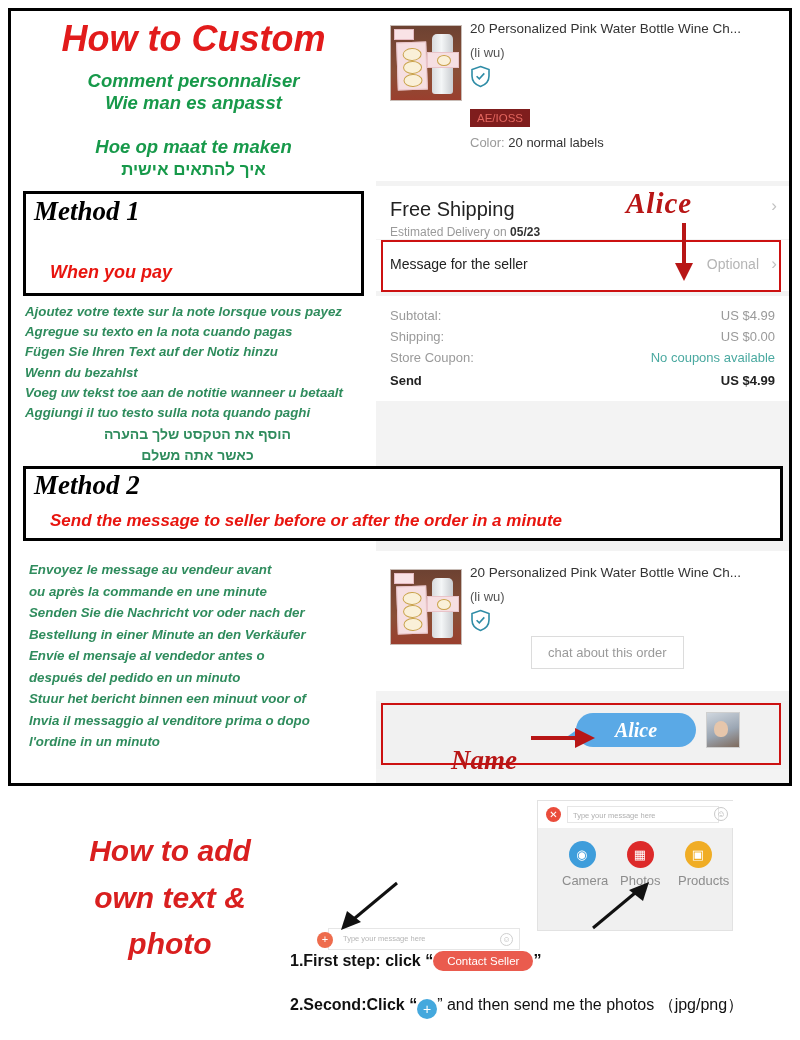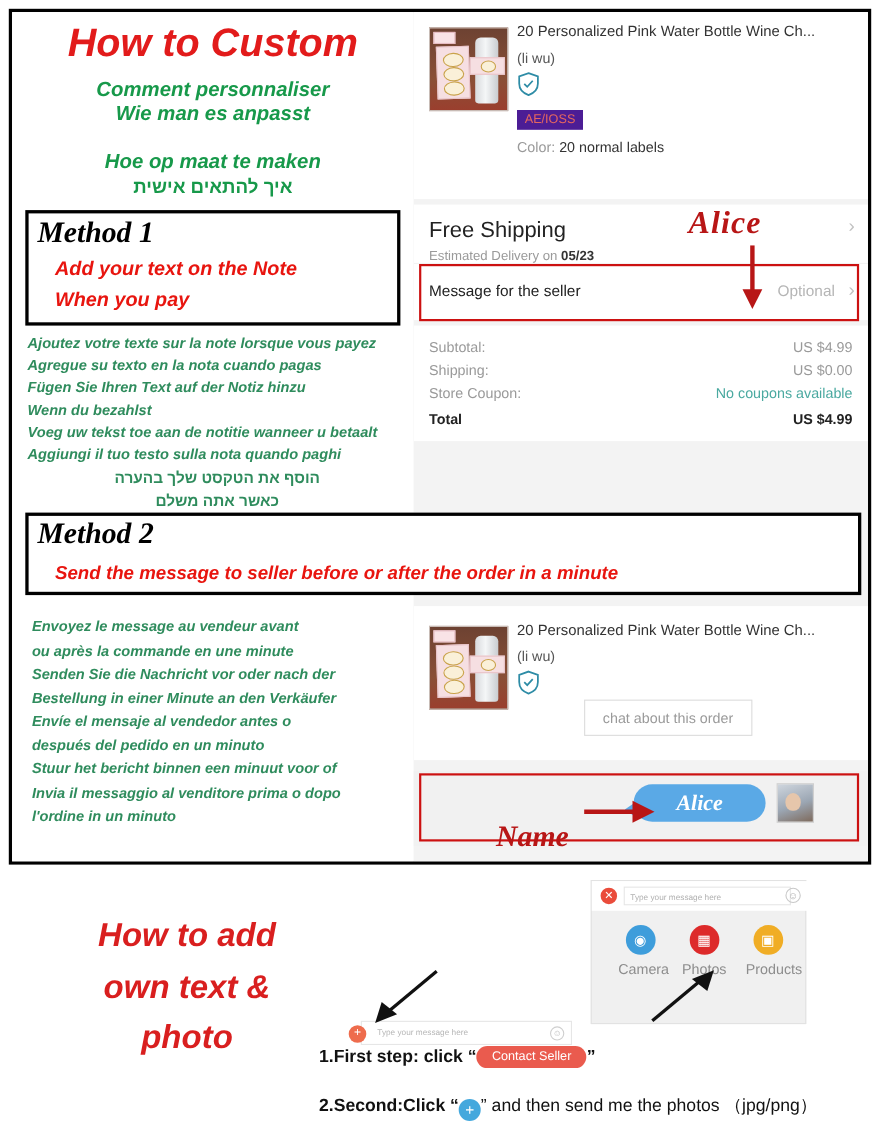--- a/index.html
+++ b/index.html
@@ -126,22 +126,22 @@
   }
 
   .prod-info { margin-left: 82px; }
   .prod-title {
     font-size: 13.5px; color: #333333; line-height: 1.25;
     white-space: nowrap; overflow: hidden;
   }
   .prod-seller { font-size: 13px; color: #555555; margin-top: 7px; }
   .shield-icon { margin-top: 5px; }
   .ae-badge {
-    display: inline-block; margin-top: 7px;
-    background: #4c1d95; color: #e4665f;
+    display: inline-block; margin-top: 17px;
+    background: #7f1d1d; color: #e4665f;
     font-size: 11.5px; padding: 3px 7px;
   }
   .prod-color { margin-top: 8px; font-size: 13px; color: #9a9a9a; }
   .prod-color b { color: #333333; font-weight: normal; margin-top: 12px; }
 
   .ship-row { position: relative; padding: 12px 12px 10px 14px; }
   .ship-title { font-size: 20px; color: #222222; }
   .ship-sub { font-size: 12px; color: #9a9a9a; margin-top: 4px; }
   .ship-sub b { color: #333333; }
 
@@ -291,21 +291,20 @@
   <div class="left-col">
 
     <div class="hdr-title">How  to Custom</div>
     <div class="hdr-sub" style="top:61px;">Comment personnaliser</div>
     <div class="hdr-sub" style="top:83px;">Wie man es anpasst</div>
     <div class="hdr-sub" style="top:127px;">Hoe op maat te maken</div>
     <div class="hdr-sub he" style="top:150px;">איך להתאים אישית</div>
 
     <div class="method-box" style="left:12px; top:180px; width:341px; height:105px;">
       <div class="method-label" style="position:absolute; left:8px; top:3px;">Method 1</div>
-      <div class="method-red" style="position:absolute; left:24px; top:39px;">Add your text on the Note</div>
       <div class="method-red" style="position:absolute; left:24px; top:67px;">When you pay</div>
     </div>
 
     <div class="trans-block" style="left:14px; top:291px;">
       <div>Ajoutez votre texte sur la note lorsque vous payez</div>
       <div>Agregue su texto en la nota cuando pagas</div>
       <div>Fügen Sie Ihren Text auf der Notiz hinzu</div>
       <div>Wenn du bezahlst</div>
       <div>Voeg uw tekst toe aan de notitie wanneer u betaalt</div>
       <div>Aggiungi il tuo testo sulla nota quando paghi</div>
@@ -386,21 +385,21 @@
       </div>
       <div class="sum-row">
         <span>Shipping:</span>
         <span class="val">US $0.00</span>
       </div>
       <div class="sum-row teal">
         <span>Store Coupon:</span>
         <span class="val">No coupons available</span>
       </div>
       <div class="sum-row total" style="margin-top:2px;">
-        <span>Total</span>
+        <span>Send</span>
         <span class="val">US $4.99</span>
       </div>
     </div>
 
     <div class="app-card" style="top:540px; height:140px;">
       <div class="prod-row" style="padding-top:14px;">
         <div class="prod-thumb" style="top:18px;">
           <div class="pt-wood"></div>
           <div class="pt-tag"></div>
           <div class="pt-card">

